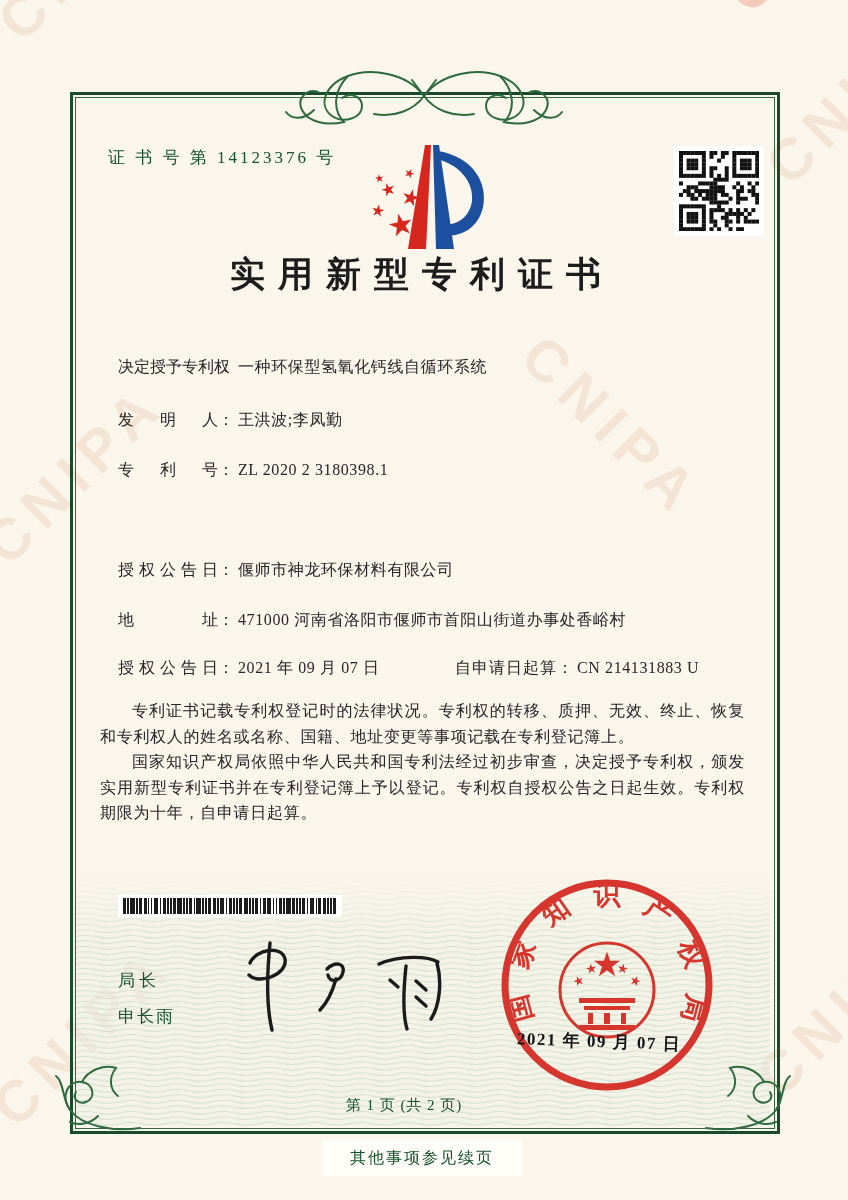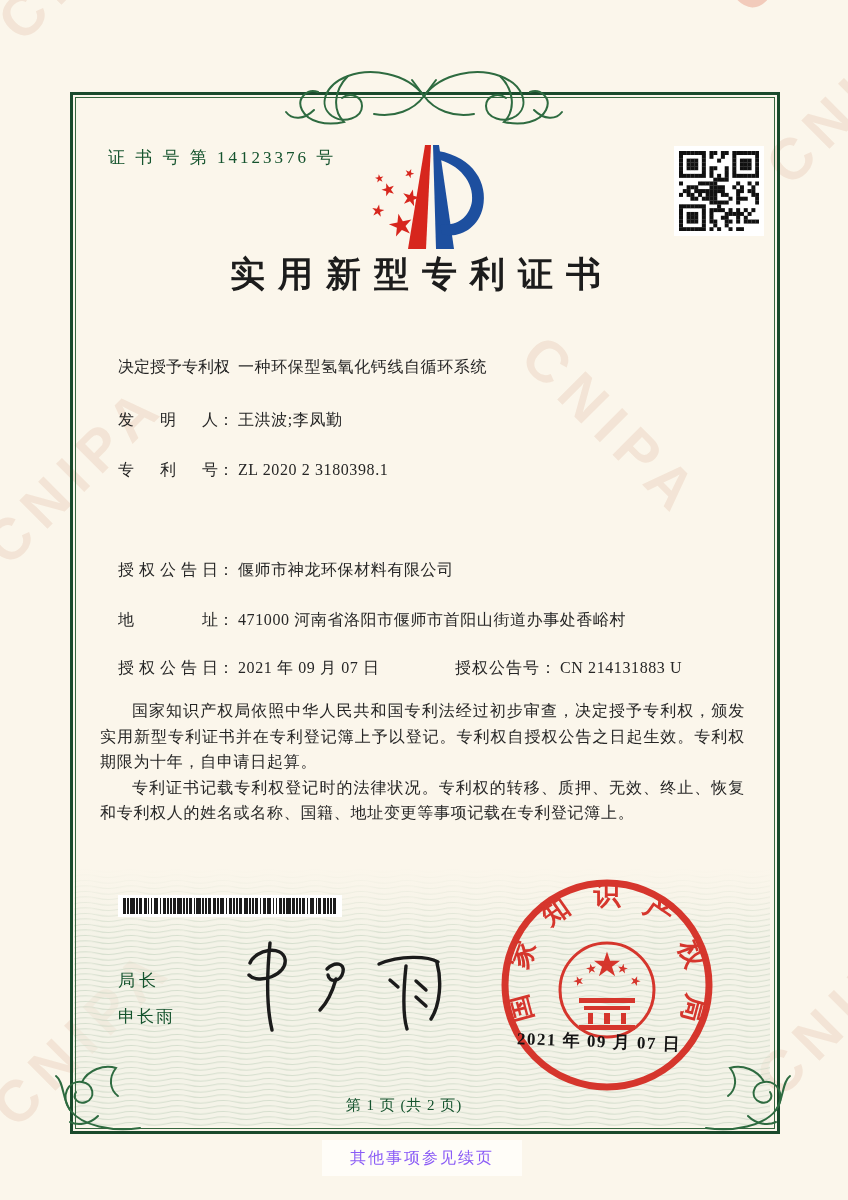--- a/index.html
+++ b/index.html
@@ -55,21 +55,21 @@
   .signer-name{left:118px;top:1005px;font-size:17px;letter-spacing:2px;text-align:center;}
   .signature{position:absolute;left:232px;top:933px;z-index:5;}
   .signature path{fill:none;stroke:#1b1b1b;stroke-width:3.4;stroke-linecap:round;stroke-linejoin:round;}
 
   .seal{position:absolute;left:494px;top:872px;z-index:4;opacity:0.93;}
   .seal-date{left:517px;top:1030px;font-size:17px;font-weight:bold;color:#141414;
              letter-spacing:1.5px;transform:rotate(2deg);z-index:6;}
 
   .page-num{left:70px;width:668px;top:1096px;text-align:center;font-size:15px;letter-spacing:1px;}
   .cont-note{left:322px;top:1140px;width:200px;height:36px;background:#fffdf8;z-index:5;
-             text-align:center;line-height:36px;font-size:16px;letter-spacing:2px;color:#8b5cf6;
+             text-align:center;line-height:36px;font-size:16px;letter-spacing:2px;color:#14532d;
              position:absolute;}
 </style>
 </head>
 <body>
 
 <div class="page">
 
   <div class="wm" style="left:-16px;top:6px;">CNIPA</div>
   <div class="wm strong" style="left:712px;top:-22px;">CNIPA</div>
   <div class="wm" style="left:752px;top:150px;">CNIPA</div>
@@ -375,26 +375,26 @@
   <div class="field" style="top:560px;">
     <span class="flabel">授权公告日</span><span class="fcolon">：</span><span class="fvalue">偃师市神龙环保材料有限公司</span>
   </div>
   <div class="field" style="top:610px;">
     <span class="flabel">地址</span><span class="fcolon">：</span><span class="fvalue">471000 河南省洛阳市偃师市首阳山街道办事处香峪村</span>
   </div>
   <div class="field" style="top:658px;">
     <span class="flabel">授权公告日</span><span class="fcolon">：</span><span class="fvalue">2021 年 09 月 07 日</span>
   </div>
   <div class="field right" style="top:658px;">
-    <span class="flabel">授权公告号</span><span class="fcolon">：</span><span class="fvalue">CN 214131883 U</span>
+    <span class="flabel">自申请日起算</span><span class="fcolon">：</span><span class="fvalue">CN 214131883 U</span>
   </div>
 
   <div class="paras">
+    <p>专利证书记载专利权登记时的法律状况。专利权的转移、质押、无效、终止、恢复和专利权人的姓名或名称、国籍、地址变更等事项记载在专利登记簿上。</p>
     <p>国家知识产权局依照中华人民共和国专利法经过初步审查，决定授予专利权，颁发实用新型专利证书并在专利登记簿上予以登记。专利权自授权公告之日起生效。专利权期限为十年，自申请日起算。</p>
-    <p>专利证书记载专利权登记时的法律状况。专利权的转移、质押、无效、终止、恢复和专利权人的姓名或名称、国籍、地址变更等事项记载在专利登记簿上。</p>
   </div>
 
   <div class="barcode">
     <div class="barcode-bars" id="barcode-bars">
         <i style="width: 2.95172px; margin-right: 1.47586px;"></i>
         <i style="width: 1.47586px; margin-right: 1.47586px;"></i>
         <i style="width: 4.42759px; margin-right: 1.47586px;"></i>
         <i style="width: 1.47586px; margin-right: 1.47586px;"></i>
         <i style="width: 2.95172px; margin-right: 1.47586px;"></i>
         <i style="width: 2.95172px; margin-right: 1.47586px;"></i>

